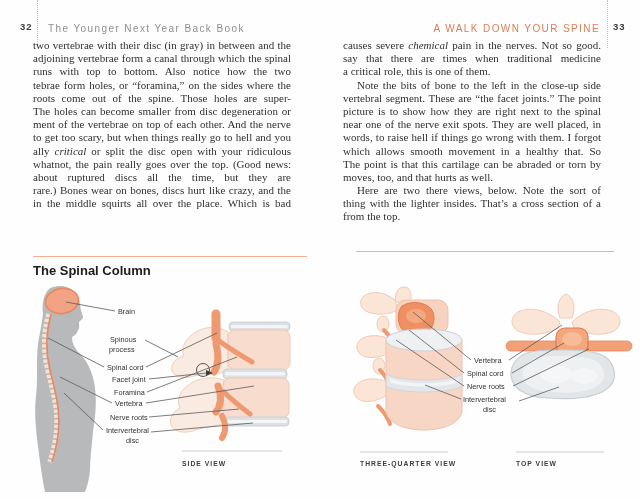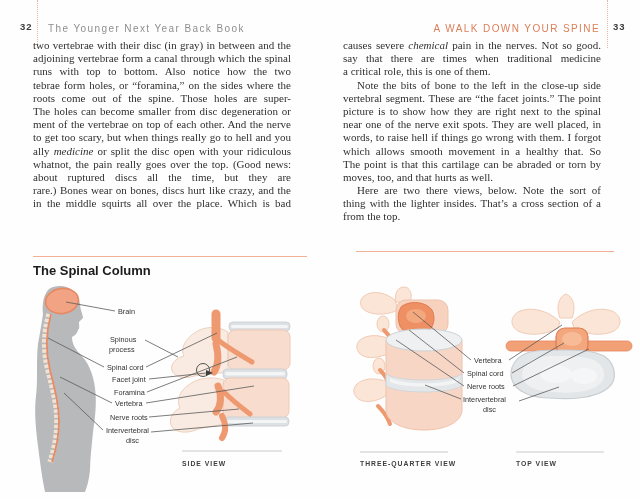--- a/index.html
+++ b/index.html
@@ -46,21 +46,21 @@
 
   <div class="textcol">
       <div class="bline">two vertebrae with their disc (in gray) in between and the spinal</div>
       <div class="bline">adjoining vertebrae form a canal through which the spinal cord</div>
       <div class="bline">runs with top to bottom. Also notice how the two adjoining ver-</div>
       <div class="bline">tebrae form holes, or “foramina,” on the sides where the nerve</div>
       <div class="bline">roots come out of the spine. Those holes are super-important:</div>
       <div class="bline">The holes can become smaller from disc degeneration or move-</div>
       <div class="bline">ment of the vertebrae on top of each other. And the nerve that</div>
       <div class="bline">to get too scary, but when things really go to hell and you actu-</div>
-      <div class="bline">ally <i>medicine</i> or split the disc open with your ridiculous posture or</div>
+      <div class="bline">ally <i>critical</i> or split the disc open with your ridiculous posture or</div>
       <div class="bline">whatnot, the pain really goes over the top. (Good news: You hear</div>
       <div class="bline">about ruptured discs all the time, but they are comparatively</div>
       <div class="bline">rare.) Bones wear on bones, discs hurt like crazy, and the stuff</div>
       <div class="bline">in the middle squirts all over the place. Which is bad because it</div>
     </div>
 
   <div class="orule" id="ruleL"></div>
   <div class="figtitle">The Spinal Column</div>
 
   <svg width="320" height="219" viewBox="0 280 320 219" style="left:0;top:280px;">

